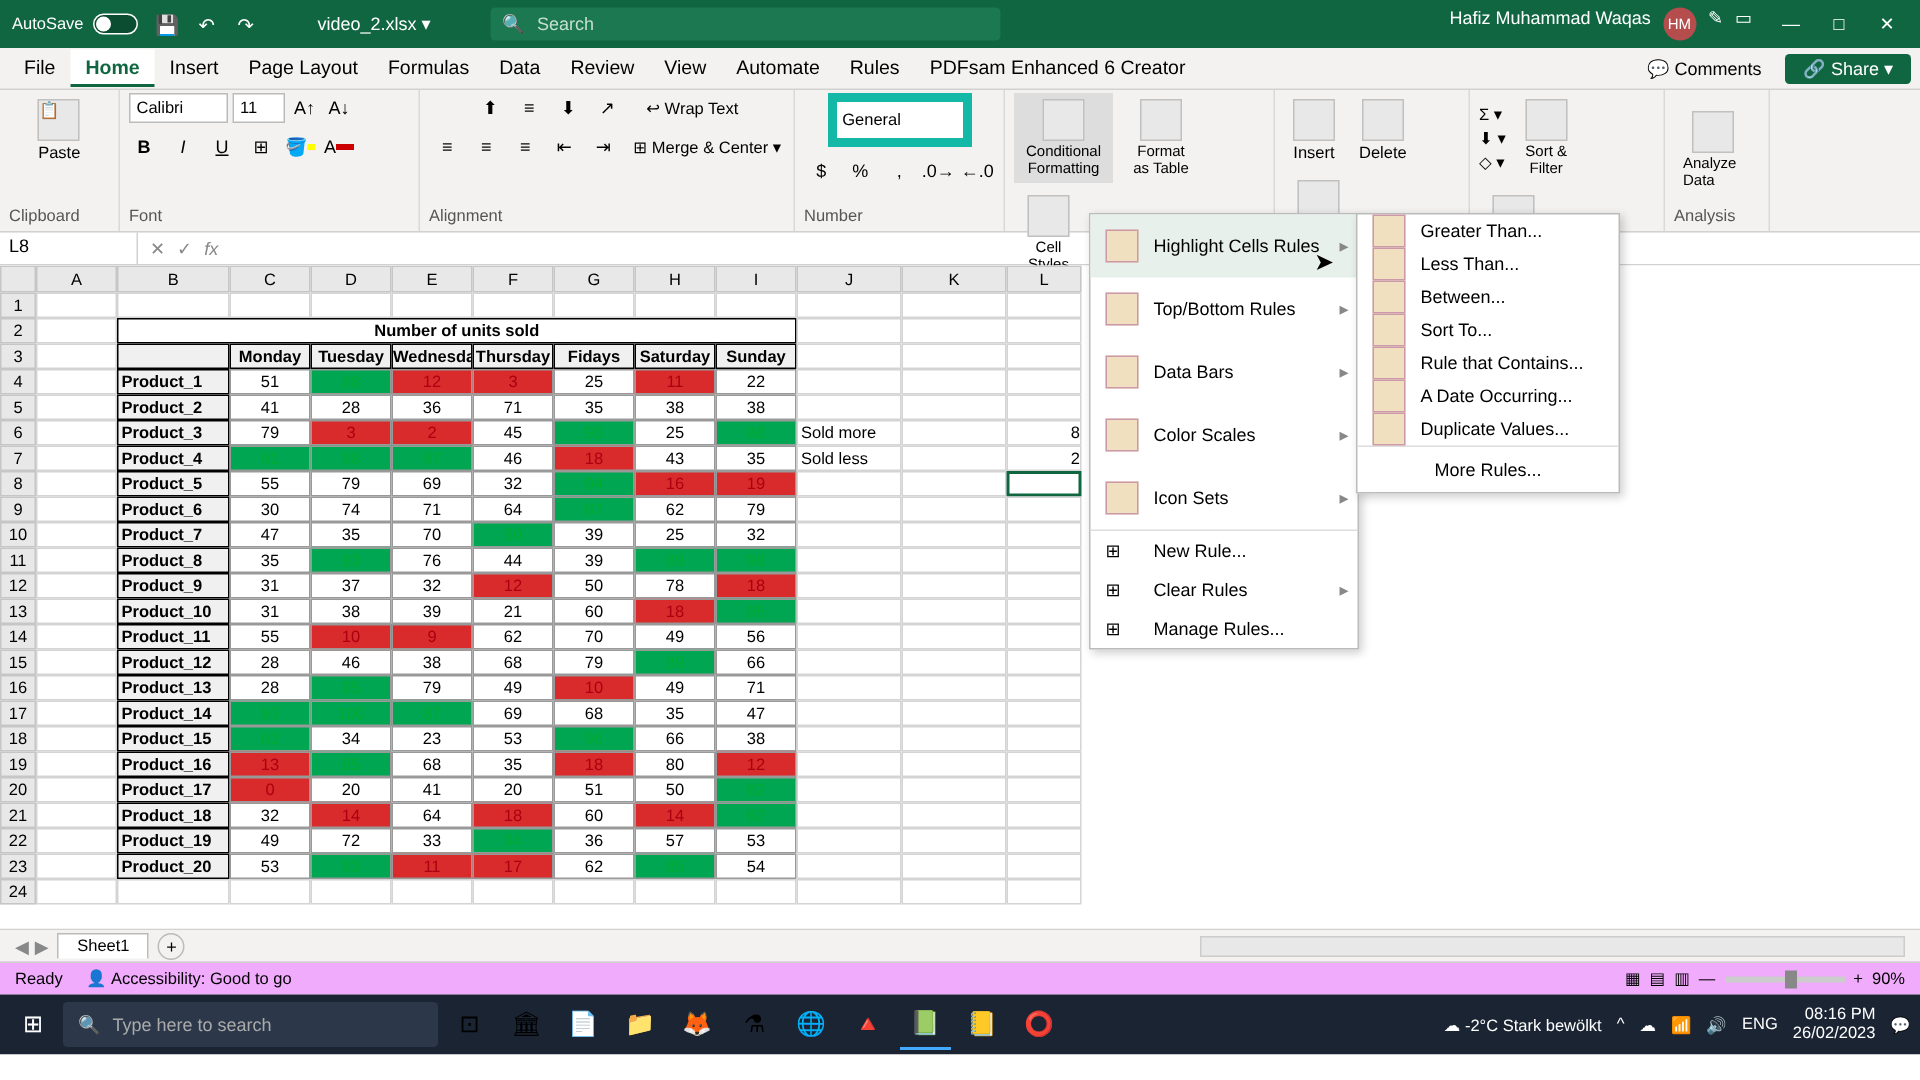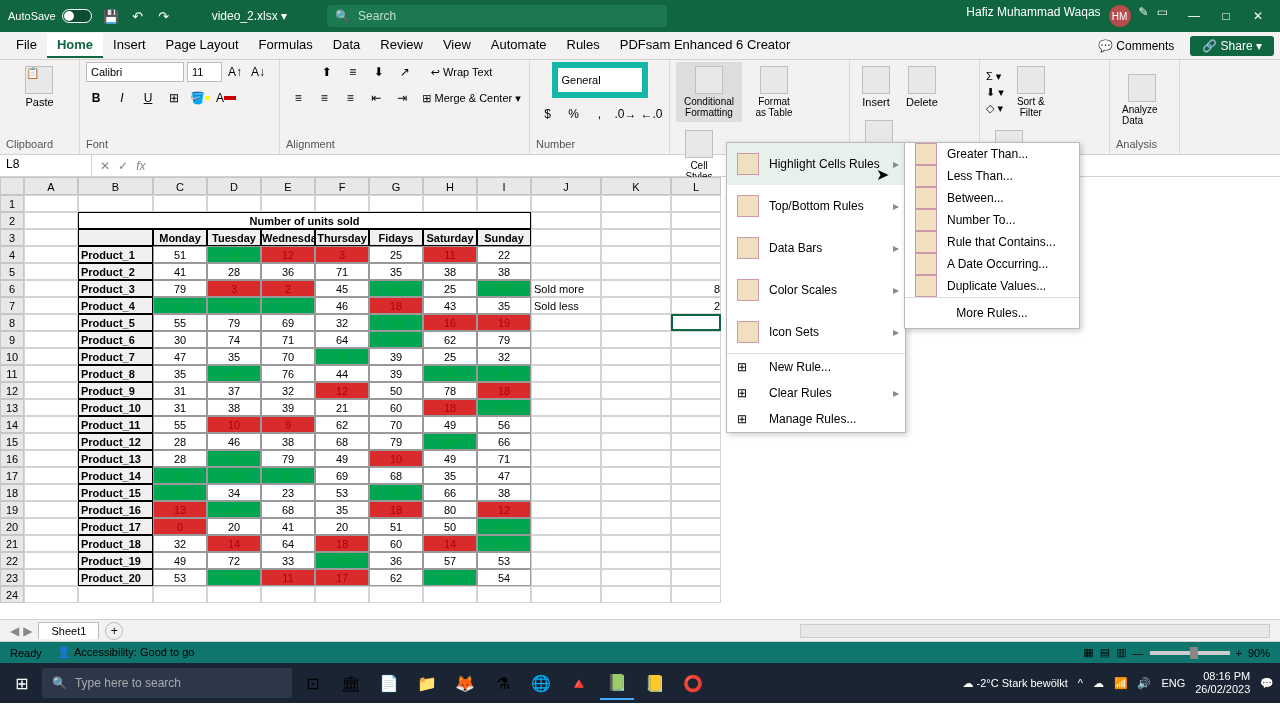--- a/index.html
+++ b/index.html
@@ -25,21 +25,21 @@
 .tabs .share-btn { background: #0f6641; color: #fff; padding: 3px 12px; border-radius: 3px; font-size: 12px; }
 .tabs .comments-btn { padding: 3px 8px; font-size: 12px; }
 
 .ribbon { height: 95px; background: #f3f2f1; display: flex; border-bottom: 1px solid #d1d1d1; }
 .rgroup { border-right: 1px solid #d9d9d9; display: flex; flex-direction: column; padding: 2px 6px; }
 .rgroup .controls { flex: 1; display: flex; align-items: center; gap: 4px; flex-wrap: wrap; }
 .rgroup .label { text-align: left; font-size: 11px; color: #555; padding-bottom: 2px; }
 .ribbtn { width: 20px; height: 20px; display: flex; align-items: center; justify-content: center; font-size: 12px; cursor: pointer; }
 .bigbtn { display: flex; flex-direction: column; align-items: center; gap: 2px; padding: 4px 6px; cursor: pointer; font-size: 11px; }
 .bigbtn .bicon { width: 28px; height: 28px; background: #e8e8e8; border: 1px solid #c0c0c0; }
-.fontbox { width: 98px; height: 20px; border: 1px solid #bbb; background: #fff; font-size: 11px; padding: 0 4px; }
+.fontbox { width: 66px; height: 20px; border: 1px solid #bbb; background: #fff; font-size: 11px; padding: 0 4px; }
 .sizebox { width: 35px; height: 20px; border: 1px solid #bbb; background: #fff; font-size: 11px; padding: 0 4px; }
 .numbox { width: 96px; height: 20px; border: 6px solid #14b8a6; background: #fff; font-size: 11px; padding: 12px 4px; }
 .colorswatch { width: 14px; height: 4px; background: #ff0; display: block; }
 .colorswatch.red { background: #c00; }
 
 .cell-ref { height: 22px; display: flex; border-bottom: 1px solid #d1d1d1; }
 .namebox { width: 92px; border-right: 1px solid #d1d1d1; padding: 2px 6px; font-size: 12px; }
 .fx-btns { display: flex; gap: 8px; padding: 0 8px; align-items: center; color: #888; }
 .formula-bar { flex: 1; padding: 2px 6px; }
 
@@ -68,21 +68,21 @@
 .submenu .sitem { display: flex; align-items: center; padding: 0 10px; gap: 10px; font-size: 12px; cursor: pointer; }
 .submenu .sicon { width: 22px; height: 22px; background: #f0e0c0; border: 1px solid #c9a; }
 .submenu .more { border-top: 1px solid #ddd; padding: 8px; text-align: center; font-size: 12px; cursor: pointer; }
 
 .sheet-tabs { height: 22px; background: #f3f2f1; display: flex; align-items: center; border-top: 1px solid #d1d1d1; padding: 0 10px; gap: 6px; }
 .sheet-tabs .stab { background: #fff; padding: 2px 12px; font-size: 11px; border: 1px solid #bbb; border-bottom: none; }
 .sheet-tabs .navbtns { display: flex; gap: 4px; color: #888; }
 .sheet-tabs .plus { width: 18px; height: 18px; border: 1px solid #bbb; border-radius: 50%; display: flex; align-items: center; justify-content: center; font-size: 12px; }
 .sheet-tabs .hscroll { margin-left: auto; width: 470px; height: 14px; background: #e8e8e8; border: 1px solid #ccc; }
 
-.statusbar { height: 22px; background: #0f766e; display: flex; align-items: center; border-top: 1px solid #d1d1d1; padding: 0 10px; font-size: 11px; gap: 16px; }
+.statusbar { height: 22px; background: #f0abfc; display: flex; align-items: center; border-top: 1px solid #d1d1d1; padding: 0 10px; font-size: 11px; gap: 16px; }
 .statusbar .views { margin-left: auto; display: flex; gap: 6px; align-items: center; }
 .statusbar .zoom-slider { width: 80px; height: 4px; background: #ccc; position: relative; }
 .statusbar .zoom-slider::after { content: ''; position: absolute; width: 8px; height: 12px; background: #888; top: -4px; left: 50%; }
 
 .taskbar { height: 40px; background: #1a2433; display: flex; align-items: center; padding: 0 6px; gap: 4px; }
 .taskbar .start { width: 32px; height: 32px; display: flex; align-items: center; justify-content: center; color: #fff; font-size: 16px; }
 .taskbar .searchbox { width: 250px; height: 30px; background: #2c384a; border-radius: 3px; display: flex; align-items: center; padding: 0 10px; gap: 8px; color: #aaa; font-size: 12px; }
 .taskbar .ticon { width: 34px; height: 34px; display: flex; align-items: center; justify-content: center; font-size: 16px; }
 .taskbar .tray { margin-left: auto; display: flex; align-items: center; gap: 10px; color: #fff; font-size: 11px; }
 .taskbar .tray .dt { text-align: right; line-height: 1.2; }
@@ -652,21 +652,21 @@
     <div class="sitem">
       <div class="sicon"></div>
       <span>Less Than...</span>
     </div>
     <div class="sitem">
       <div class="sicon"></div>
       <span>Between...</span>
     </div>
     <div class="sitem">
       <div class="sicon"></div>
-      <span>Number To...</span>
+      <span>Sort To...</span>
     </div>
     <div class="sitem">
       <div class="sicon"></div>
       <span>Rule that Contains...</span>
     </div>
     <div class="sitem">
       <div class="sicon"></div>
       <span>A Date Occurring...</span>
     </div>
     <div class="sitem">

